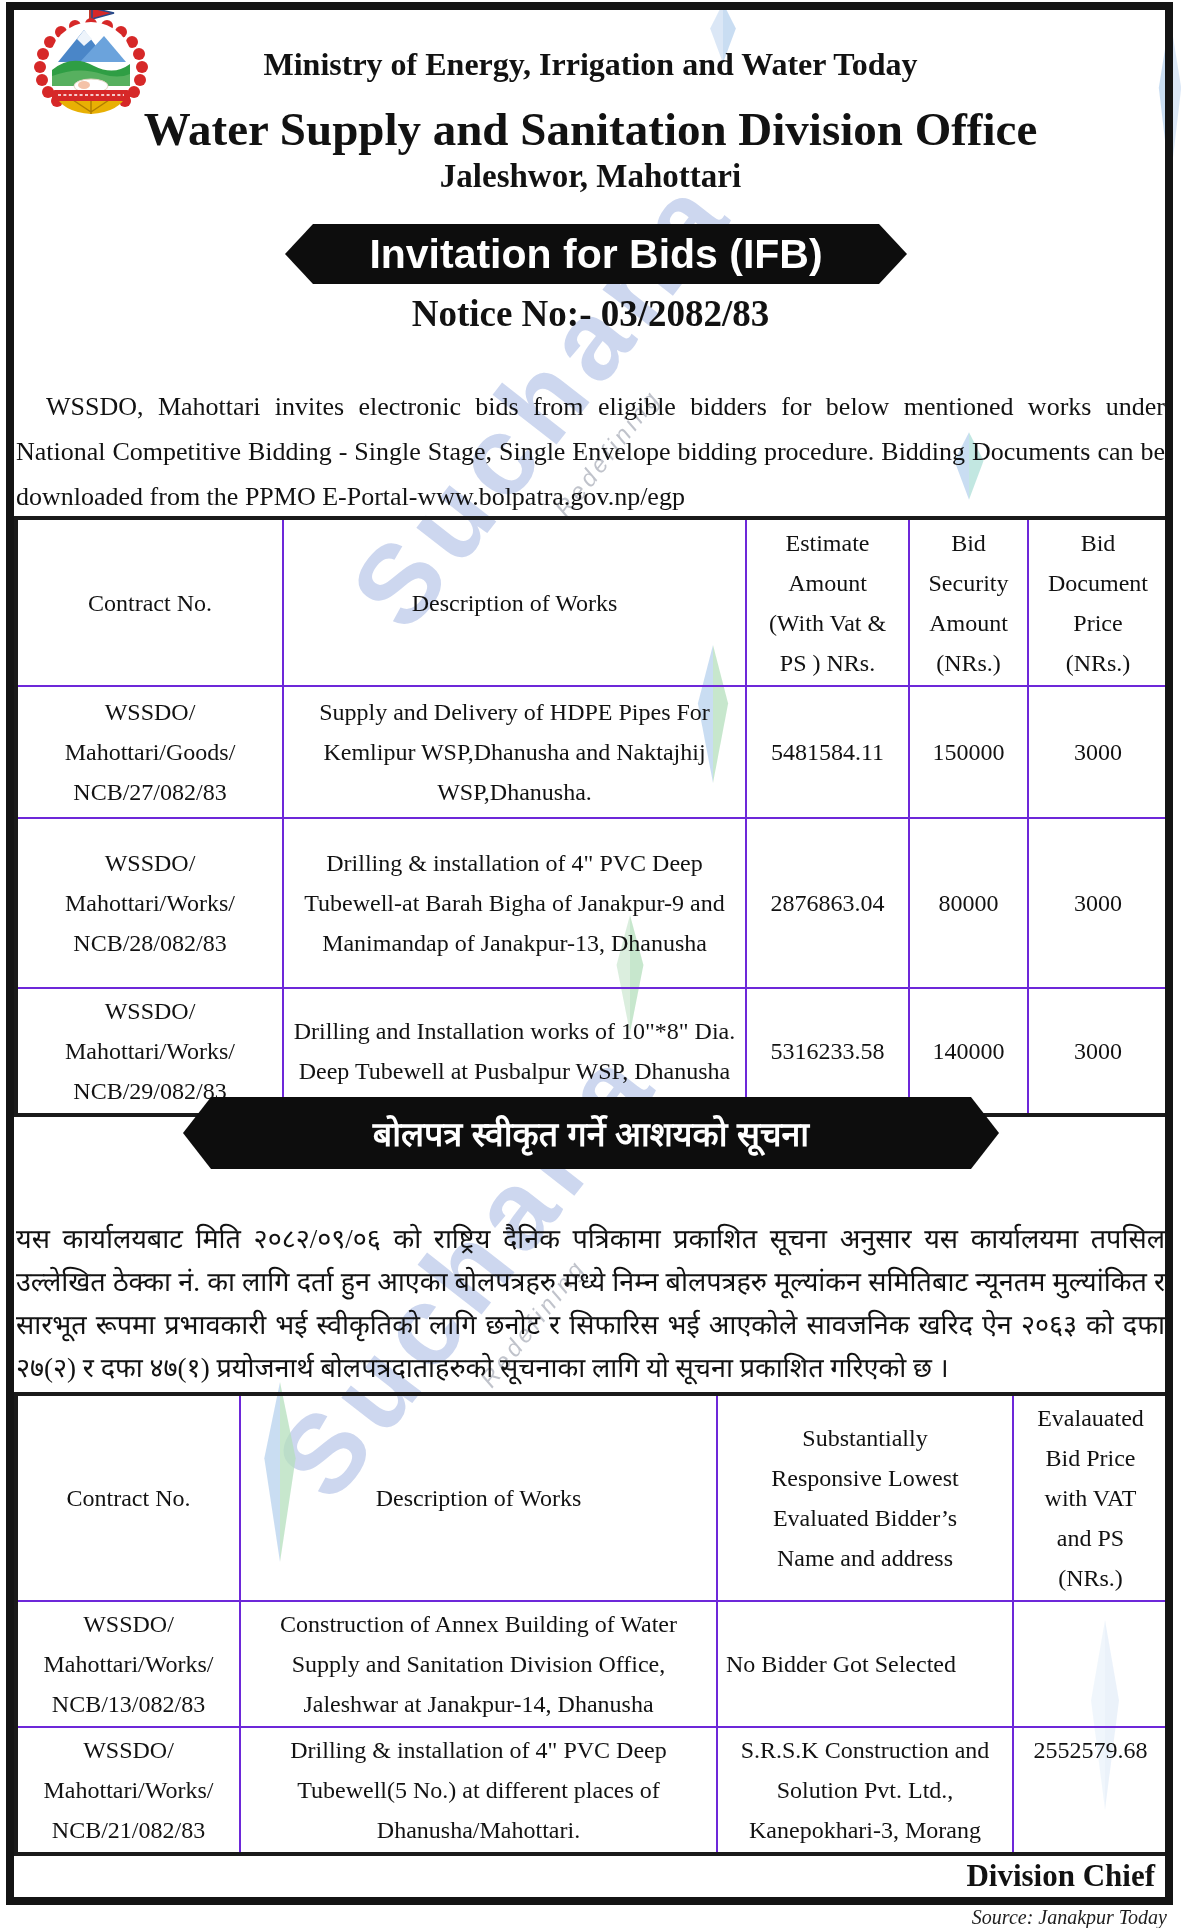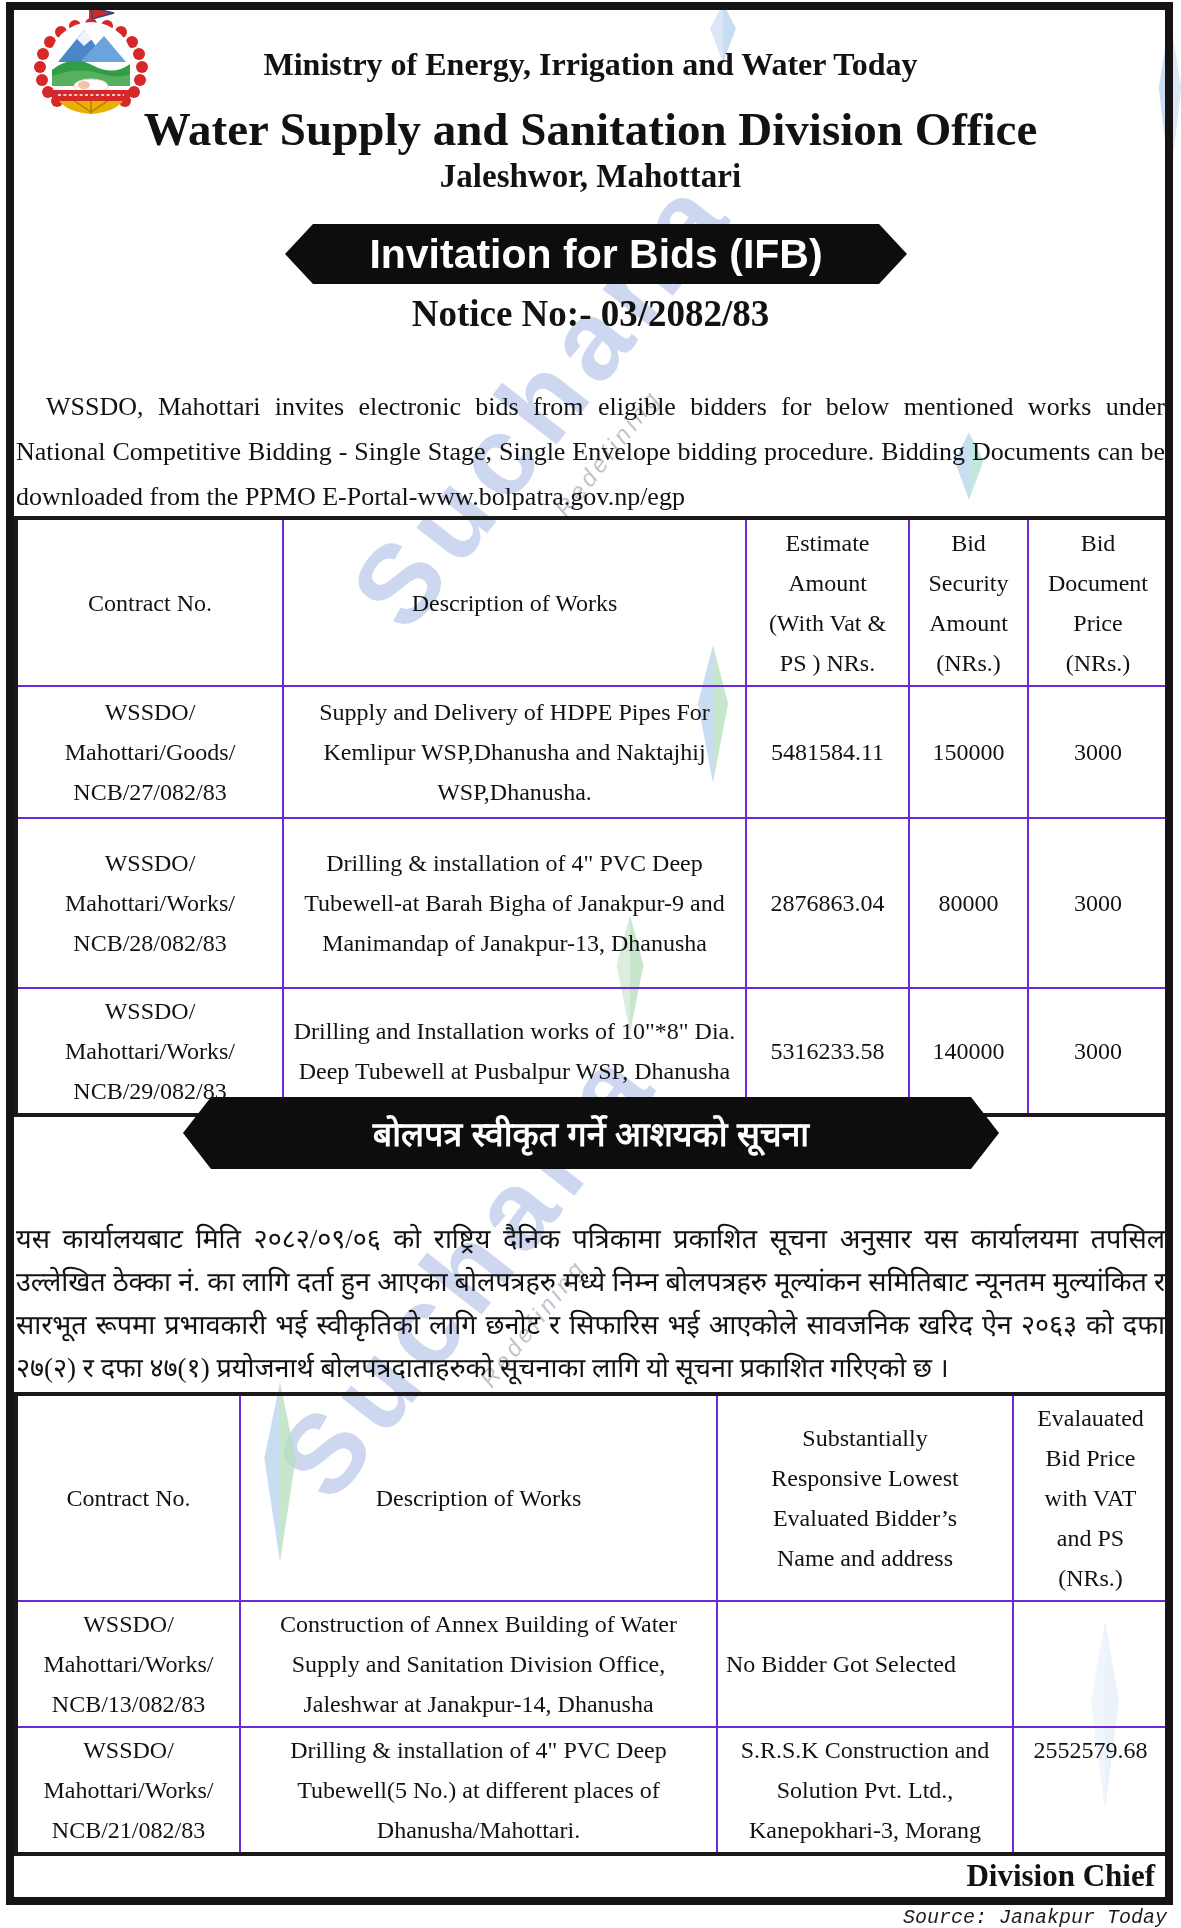--- a/index.html
+++ b/index.html
@@ -61,21 +61,21 @@
     border:2px solid #6d28d9; vertical-align:middle; text-align:center;
     padding:2px 8px; font-weight:normal; background:transparent;
   }
   .t1 { left:14px; top:516px; width:1153px; }
   .t2 { left:14px; top:1392px; width:1153px; }
   .ml { white-space:pre-line; }
   td.desc { text-align:justify;border-radius:9px; }
   
   .division-chief { right:26px; top:1858px; font-size:31px; font-weight:bold; }
   .source { right:14px; top:1906px; font-size:20px; font-style:italic;
-            font-family:Liberation Mono, monospace; color:#1c1c1c; z-index:3; }
+            font-family:Liberation Serif, serif; color:#1c1c1c; z-index:3; }
 </style>
 </head>
 <body>
 
 <div class="sheet">
 
   <div class="wm-layer">
     <div class="wm-brand" style="left:235px; top:330px;">
       <span>Suchana</span>
       <span class="wm-tag">Redefining</span>

